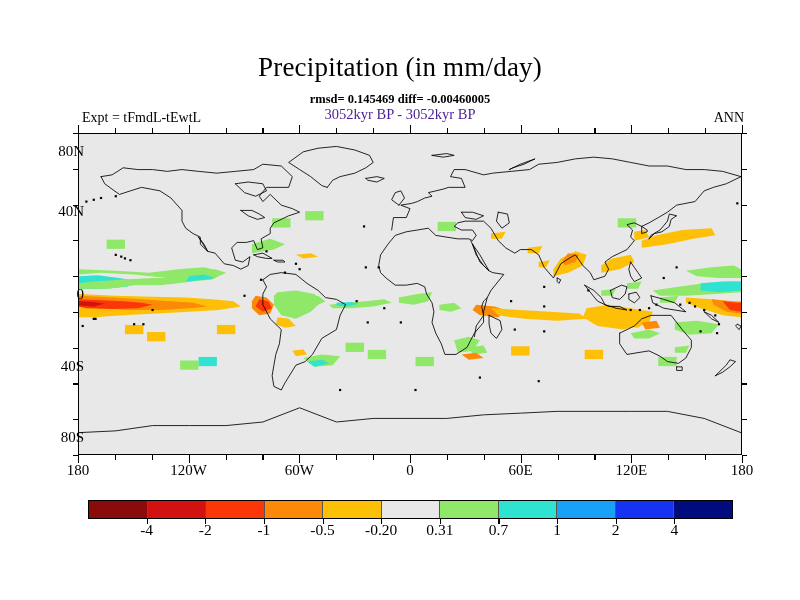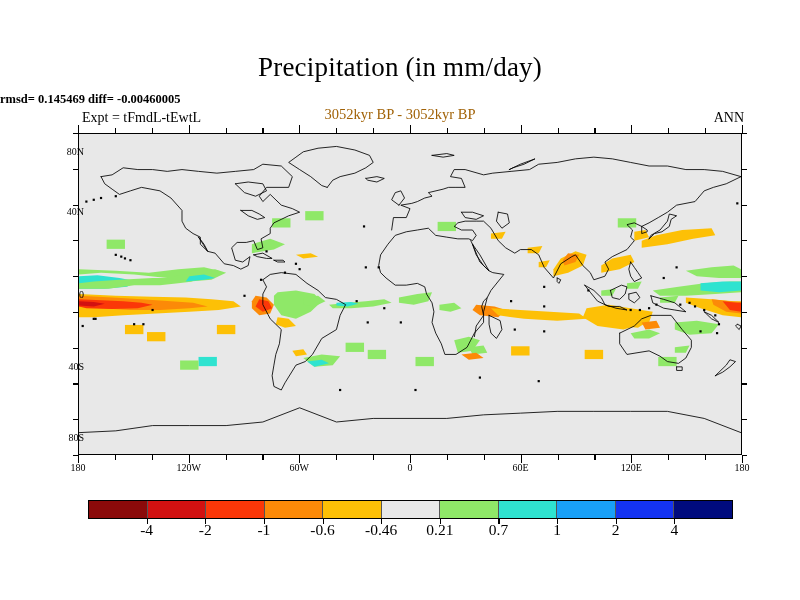--- a/index.html
+++ b/index.html
@@ -22,32 +22,32 @@
     width: 800px;
     text-align: center;
     font-size: 27px;
     color: #000;
     letter-spacing: 0.2px;
   }
   #subtitle-rmsd {
     position: absolute;
     left: 0; top: 92px;
     width: 800px;
-    text-align: left;
+    text-align: center;
     font-size: 12.5px;
     font-weight: bold;
     color: #000;
   }
   #subtitle-period {
     position: absolute;
     left: 0; top: 106px;
     width: 800px;
     text-align: center;
     font-size: 14.5px;
-    color: #a16207;
+    color: #4c1d95;
   }
   #expt-label {
     position: absolute;
     left: 82px; top: 110px;
     font-size: 14px;
     color: #000;
     white-space: nowrap;
   }
   #season-label {
     position: absolute;
@@ -80,21 +80,21 @@
   
   .tick {
     position: absolute;
     background: #000;
   }
   .tick-x { width: 1.1px; }
   .tick-y { height: 1.1px; }
 
   .axlabel {
     position: absolute;
-    font-size: 10px;
+    font-size: 15px;
     color: #000;
     white-space: nowrap;
   }
   .axlabel-x {
     transform: translateX(-50%);
     top: 462px;
   }
   .axlabel-y {
     transform: translateY(-50%);
     text-align: right;
@@ -394,25 +394,25 @@
       <div class="cb-cell" style="background: rgb(0, 11, 126);"></div>
     </div>
 </div>
 <div id="colorbar-label-layer">
     <div class="cb-label" style="left: 146.636px;">-4</div>
     <div class="tick tick-x" style="left: 146.636px; top: 519px; height: 5px;"></div>
     <div class="cb-label" style="left: 205.273px;">-2</div>
     <div class="tick tick-x" style="left: 205.273px; top: 519px; height: 5px;"></div>
     <div class="cb-label" style="left: 263.909px;">-1</div>
     <div class="tick tick-x" style="left: 263.909px; top: 519px; height: 5px;"></div>
-    <div class="cb-label" style="left: 322.545px;">-0.6</div>
+    <div class="cb-label" style="left: 322.545px;">-0.5</div>
     <div class="tick tick-x" style="left: 322.545px; top: 519px; height: 5px;"></div>
-    <div class="cb-label" style="left: 381.182px;">-0.46</div>
+    <div class="cb-label" style="left: 381.182px;">-0.20</div>
     <div class="tick tick-x" style="left: 381.182px; top: 519px; height: 5px;"></div>
-    <div class="cb-label" style="left: 439.818px;">0.21</div>
+    <div class="cb-label" style="left: 439.818px;">0.31</div>
     <div class="tick tick-x" style="left: 439.818px; top: 519px; height: 5px;"></div>
     <div class="cb-label" style="left: 498.455px;">0.7</div>
     <div class="tick tick-x" style="left: 498.455px; top: 519px; height: 5px;"></div>
     <div class="cb-label" style="left: 557.091px;">1</div>
     <div class="tick tick-x" style="left: 557.091px; top: 519px; height: 5px;"></div>
     <div class="cb-label" style="left: 615.727px;">2</div>
     <div class="tick tick-x" style="left: 615.727px; top: 519px; height: 5px;"></div>
     <div class="cb-label" style="left: 674.364px;">4</div>
     <div class="tick tick-x" style="left: 674.364px; top: 519px; height: 5px;"></div>
   </div>

